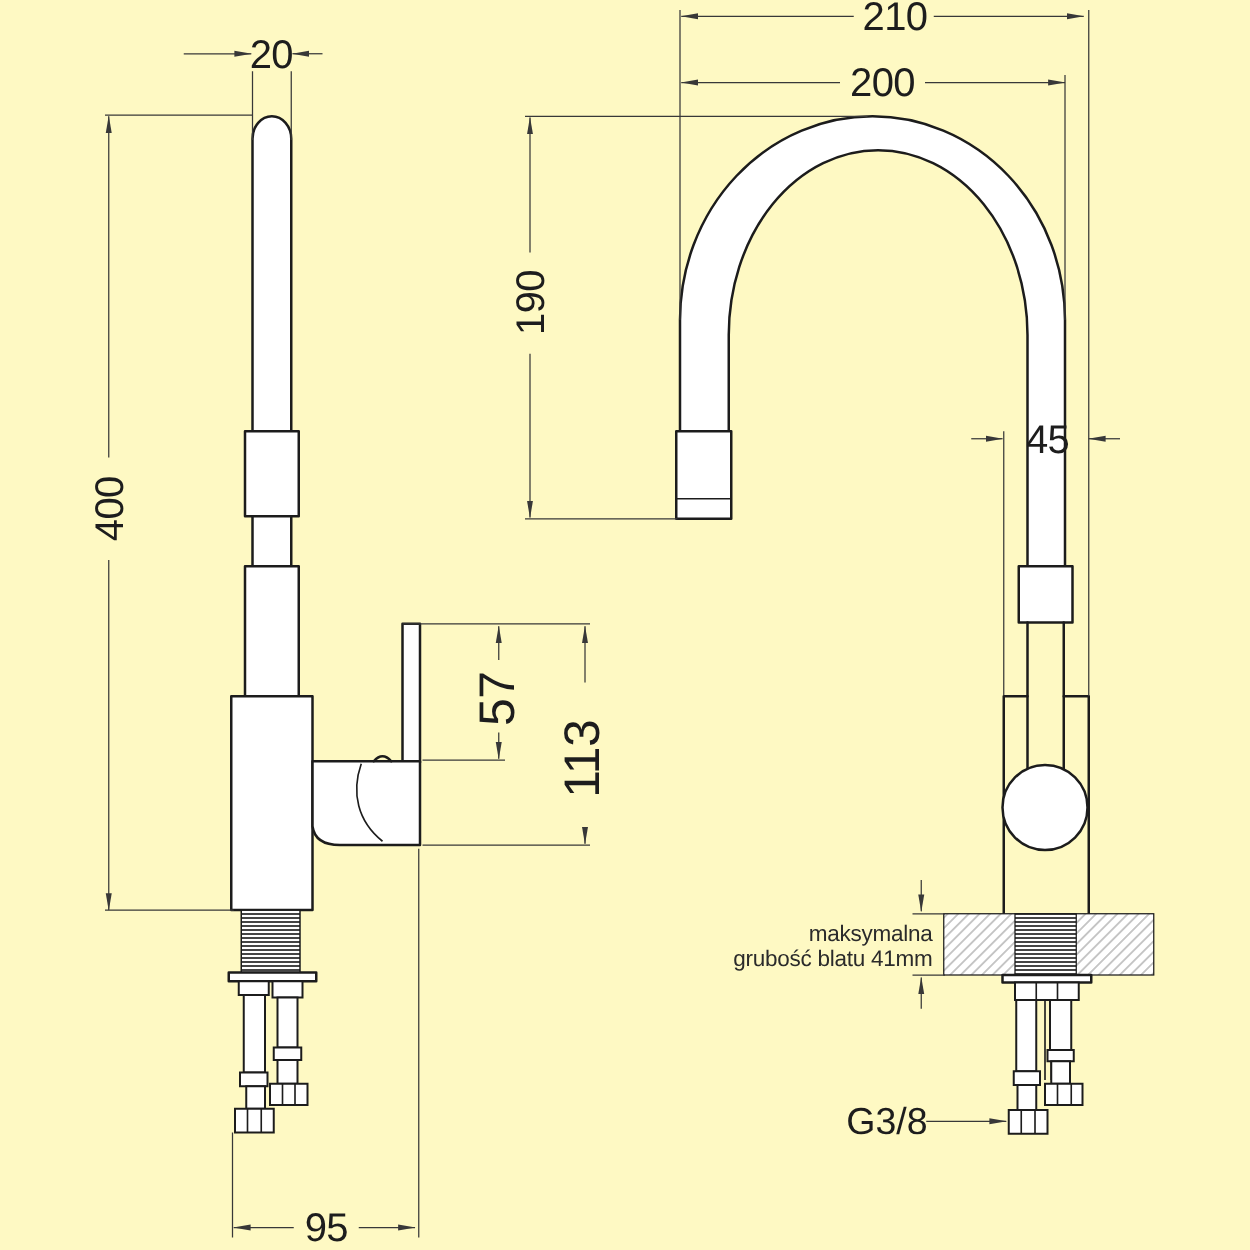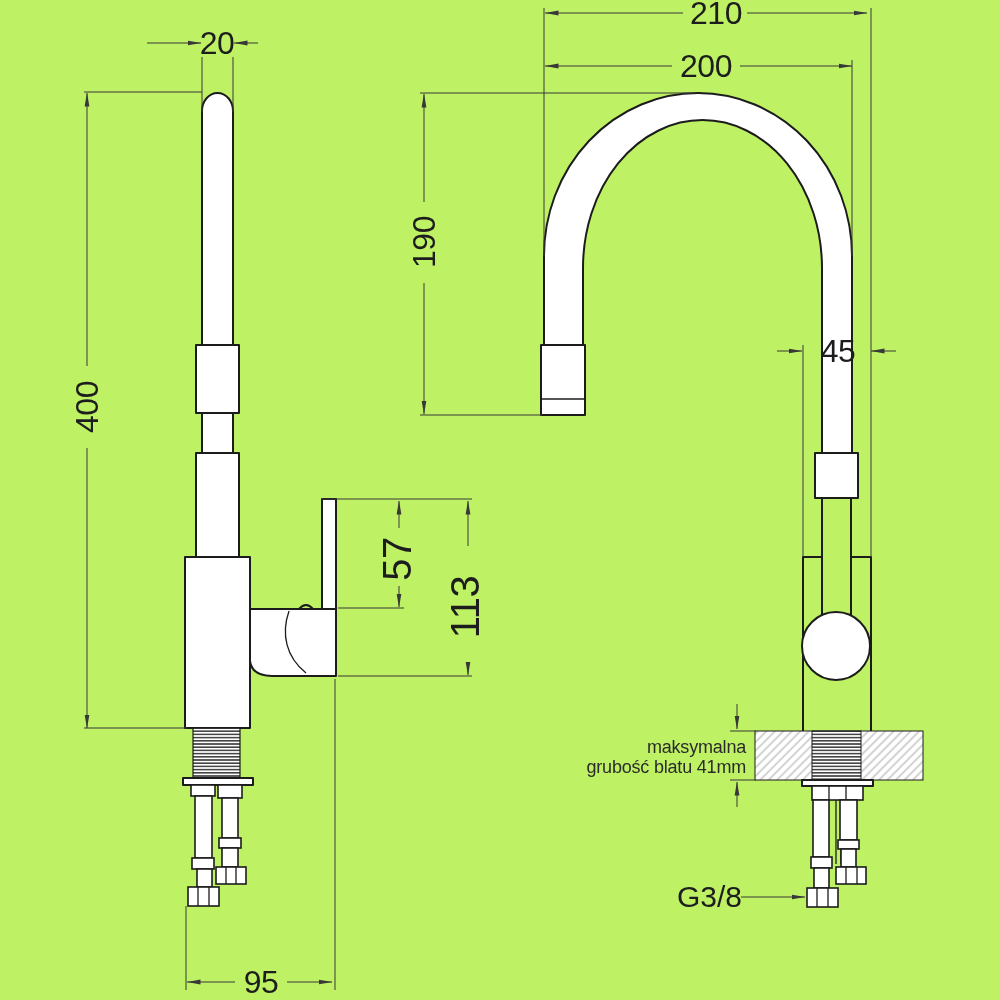--- a/index.html
+++ b/index.html
@@ -1,16 +1,16 @@
 <!DOCTYPE html>
 <html><head>
 <meta charset="utf-8">
 <style>
   html,body { margin:0; padding:0; background:#ffffff; }
-  .canvas { width:1000px; height:1000px; background:#bef264; overflow:hidden; }
+  .canvas { width:1000px; height:1000px; background:#fef9c3; overflow:hidden; }
   svg { display:block; }
   .ol   { fill:none; stroke:#1c1c1c; stroke-width:2; stroke-linejoin:round; stroke-linecap:round; }
   .olw  { fill:#ffffff; stroke:#1c1c1c; stroke-width:2; stroke-linejoin:round; }
   .olt  { fill:#ffffff; stroke:#1c1c1c; stroke-width:1.6; }
   .det  { fill:none; stroke:#1c1c1c; stroke-width:1.3; }
   .dim  { fill:none; stroke:#383838; stroke-width:1; }
   text  { fill:#1d1d1d; font-family:"Liberation Sans","DejaVu Sans",sans-serif; }
   .dimtxt    { font-size:32px; letter-spacing:-0.5px; }
   .dimtxt-lg { font-size:40px; letter-spacing:-0.5px; }
   .gtxt      { font-size:30px; }

